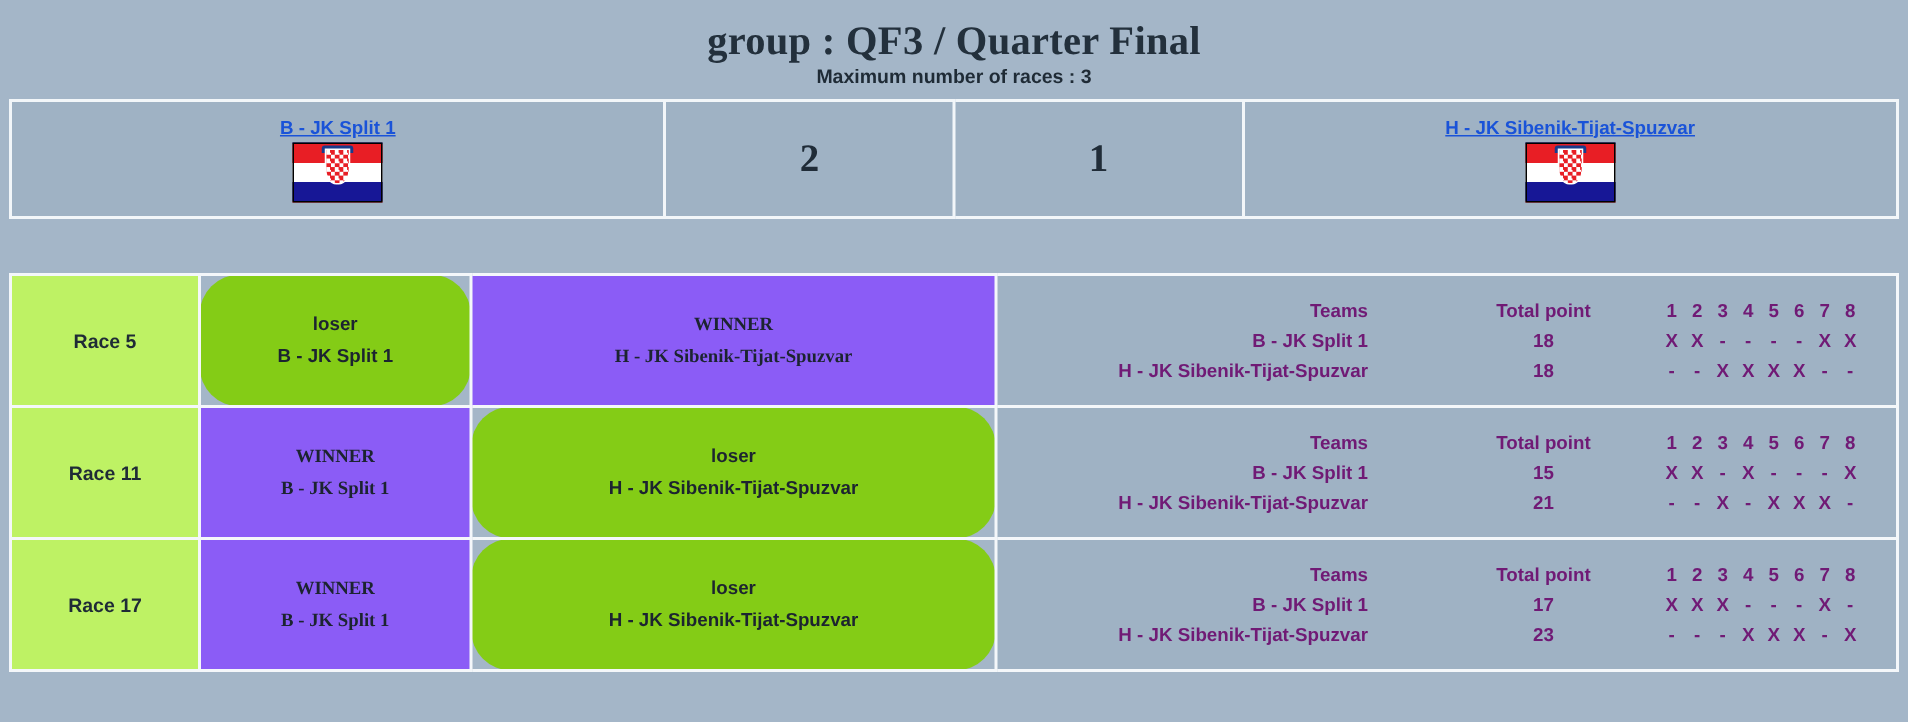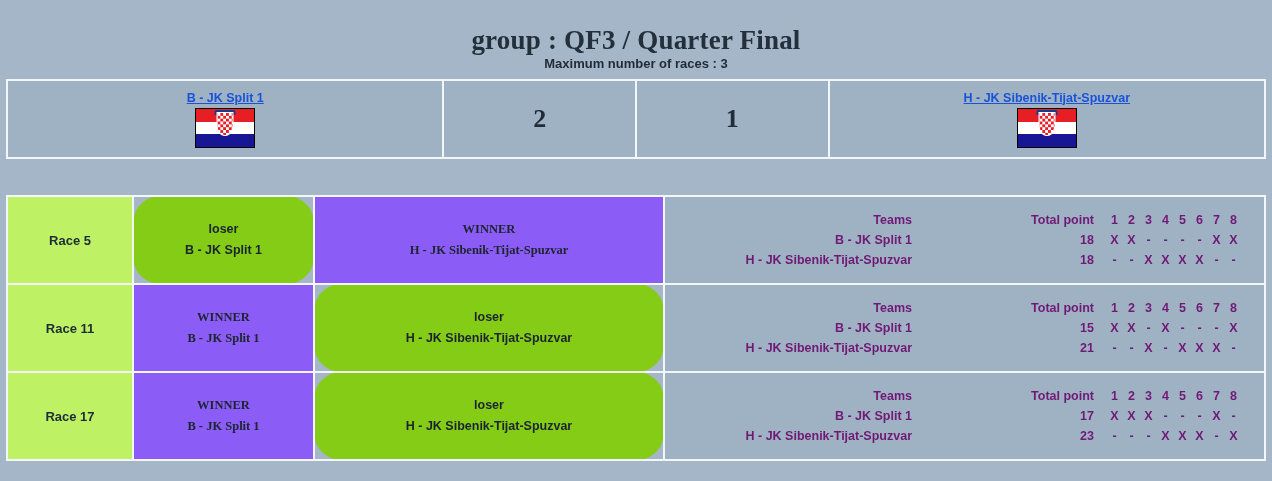--- a/index.html
+++ b/index.html
@@ -16,21 +16,21 @@
     overflow: hidden;
   }
 
   
   .page-title {
     text-align: center;
     font-family: "Liberation Serif", serif;
     font-size: 27px;
     font-weight: bold;
     color: #23303c;
-    padding-top: 25px;
+    padding-top: 12px;
     letter-spacing: .2px;
   }
   .max-races {
     text-align: center;
     font-size: 13px;
     font-weight: bold;
     color: #1f2b36;
     margin-bottom: 8px;
   }
 
@@ -157,21 +157,21 @@
     padding: 3px 0;
     font-weight: bold;
     border: 0;
   }
   .detail-table .c-team {
     text-align: right;
     padding-right: 52px;
     white-space: nowrap;
   }
   .detail-table .c-points {
-    text-align: right;
+    text-align: center;
     width: 130px;
     white-space: nowrap;
   }
   .detail-table .c-marks {
     width: 158px;
     text-align: left;
     padding-left: 12px;
     white-space: nowrap;
   }
   .detail-table .c-marks span {

